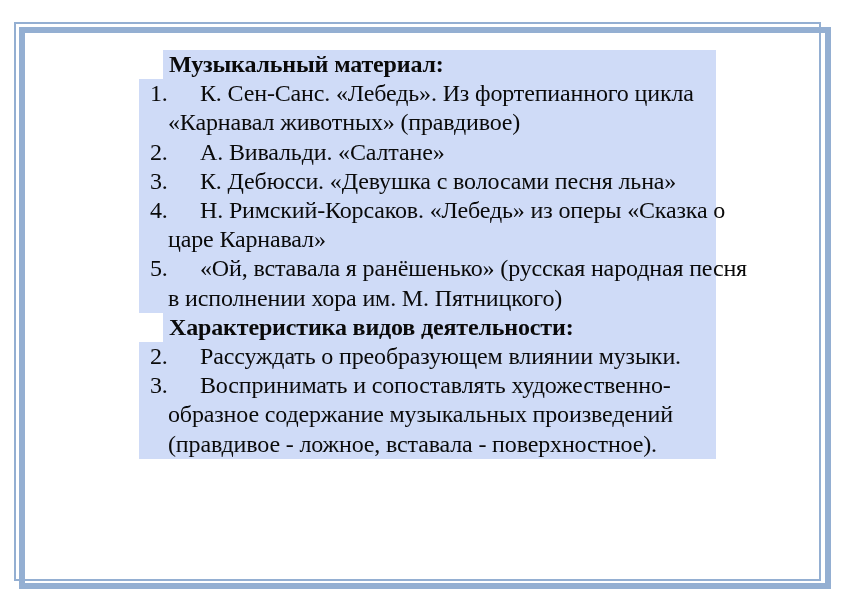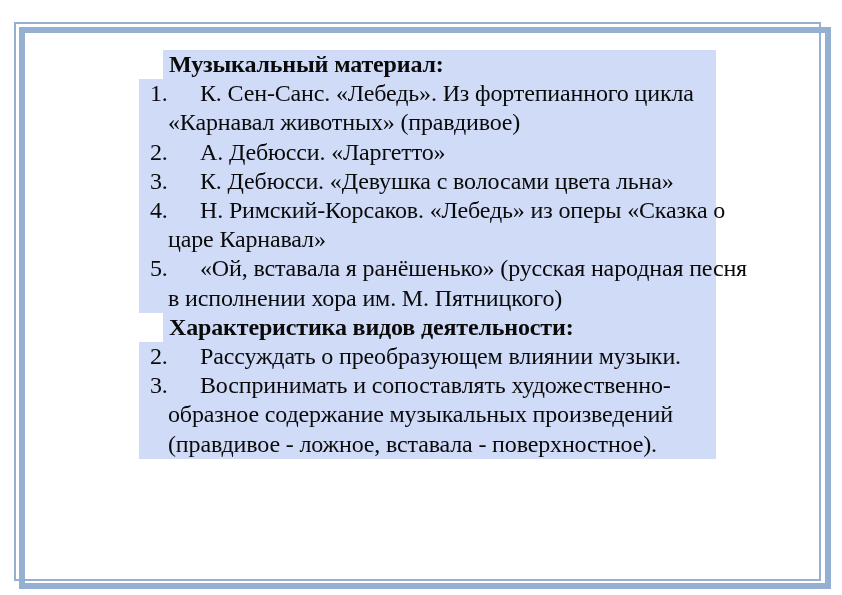--- a/index.html
+++ b/index.html
@@ -69,22 +69,22 @@
 </head>
 <body>
 
 <div class="slide">
   <div class="frame frame-thin"></div>
   <div class="frame frame-thick"></div>
   <div class="textbox" id="textbox">
       <div class="heading">Музыкальный материал:</div>
       <div class="list-item"><span class="num">1.</span><span>К. Сен-Санс. «Лебедь». Из фортепианного цикла
 «Карнавал животных» (правдивое)</span></div>
-      <div class="list-item"><span class="num">2.</span><span>А. Дебюсси. «Ларгетто»</span></div>
-      <div class="list-item"><span class="num">3.</span><span>К. Дебюсси. «Девушка с волосами цвета льна»</span></div>
+      <div class="list-item"><span class="num">2.</span><span>А. Вивальди. «Салтане»</span></div>
+      <div class="list-item"><span class="num">3.</span><span>К. Дебюсси. «Девушка с волосами песня льна»</span></div>
       <div class="list-item"><span class="num">4.</span><span>Н. Римский-Корсаков. «Лебедь» из оперы «Сказка о
 царе Карнавал»</span></div>
       <div class="list-item"><span class="num">5.</span><span>«Ой, вставала я ранёшенько» (русская народная песня
 в исполнении хора им. М. Пятницкого)</span></div>
       <div class="heading">Характеристика видов деятельности:</div>
       <div class="list-item"><span class="num">2.</span><span>Рассуждать о преобразующем влиянии музыки.</span></div>
       <div class="list-item"><span class="num">3.</span><span>Воспринимать и сопоставлять художественно-
 образное содержание музыкальных произведений
 (правдивое - ложное, вставала - поверхностное).</span></div>
     </div>

